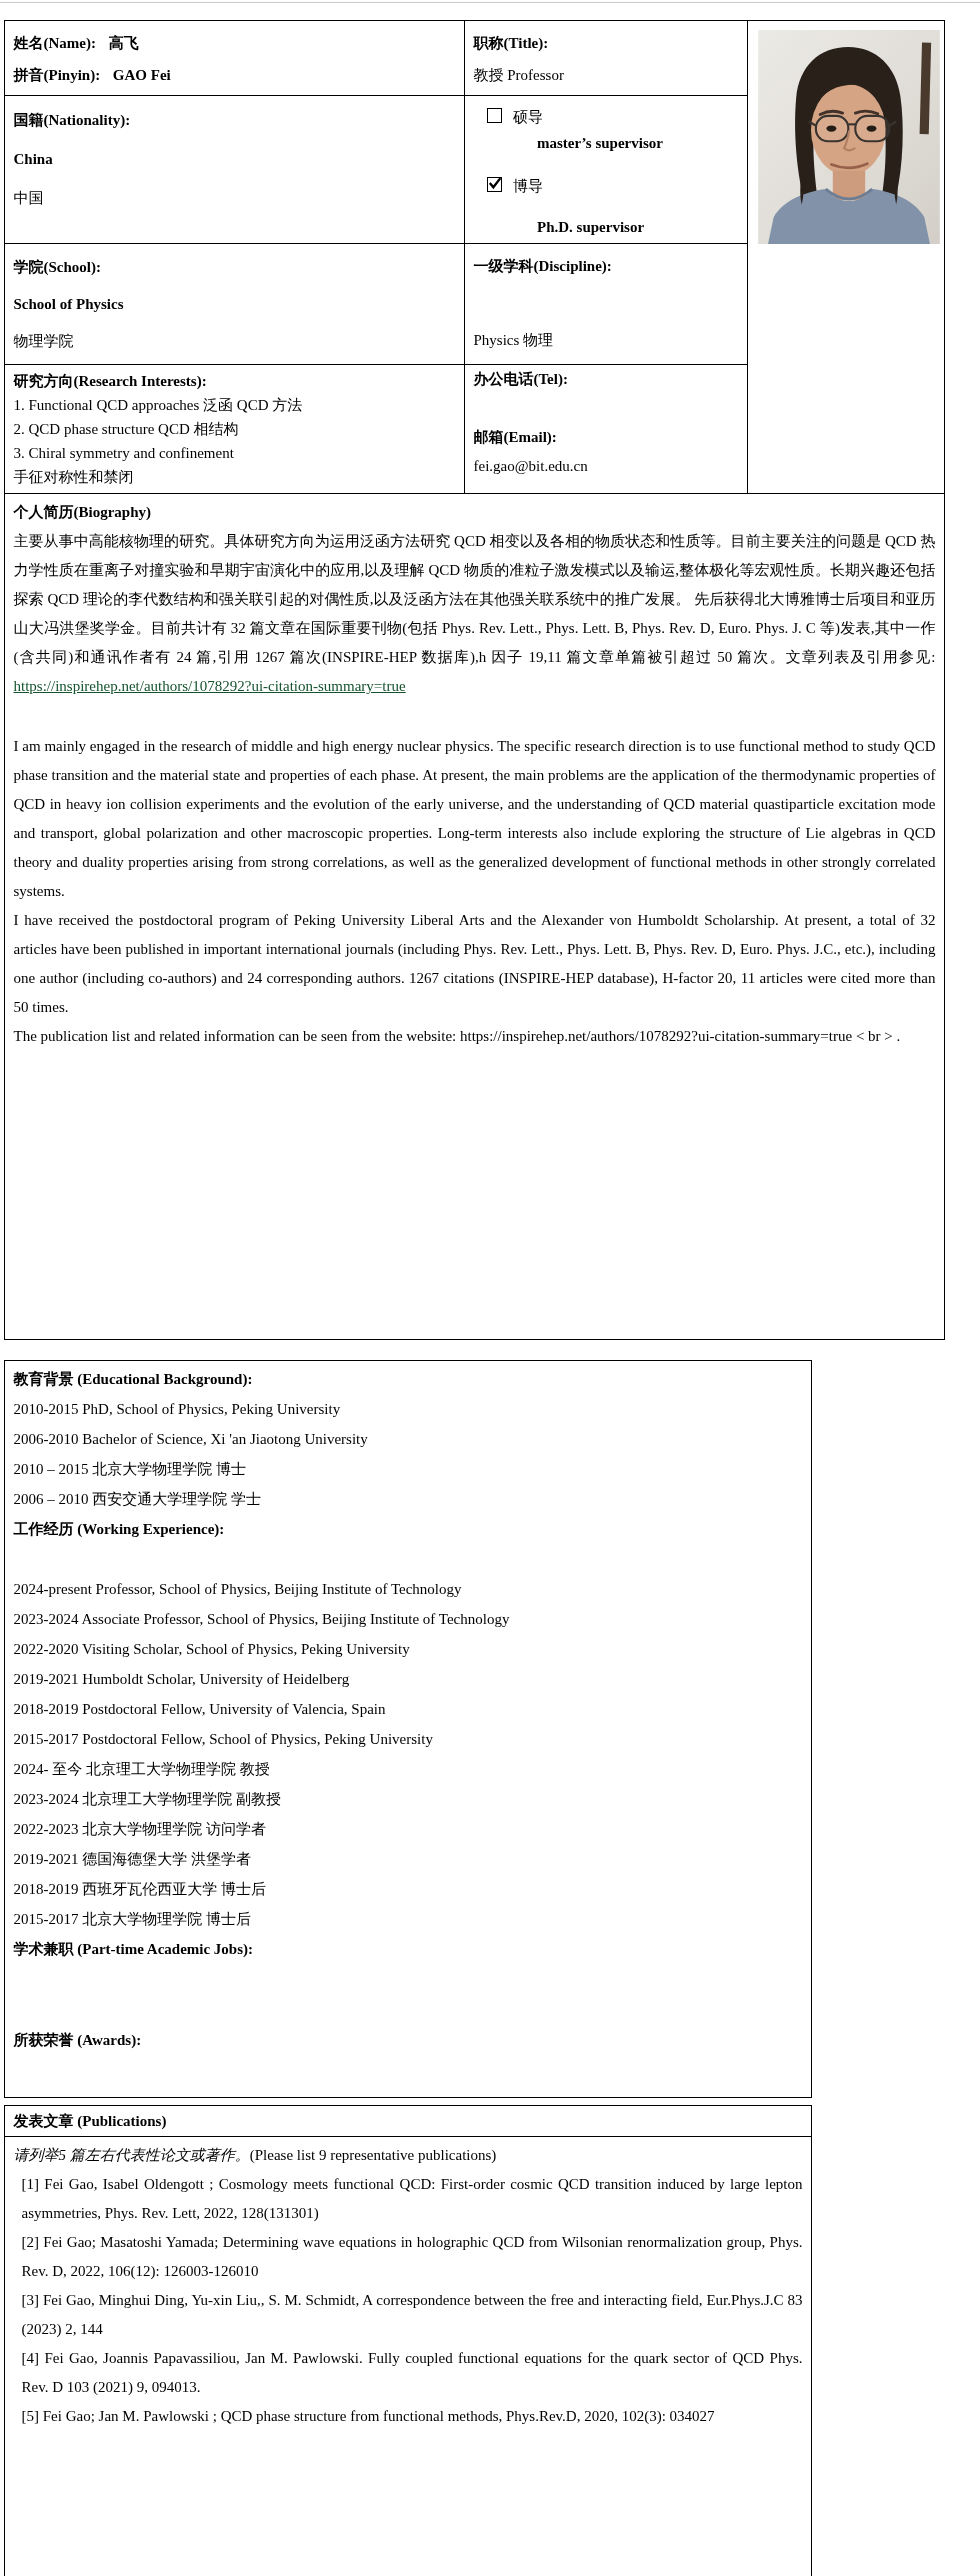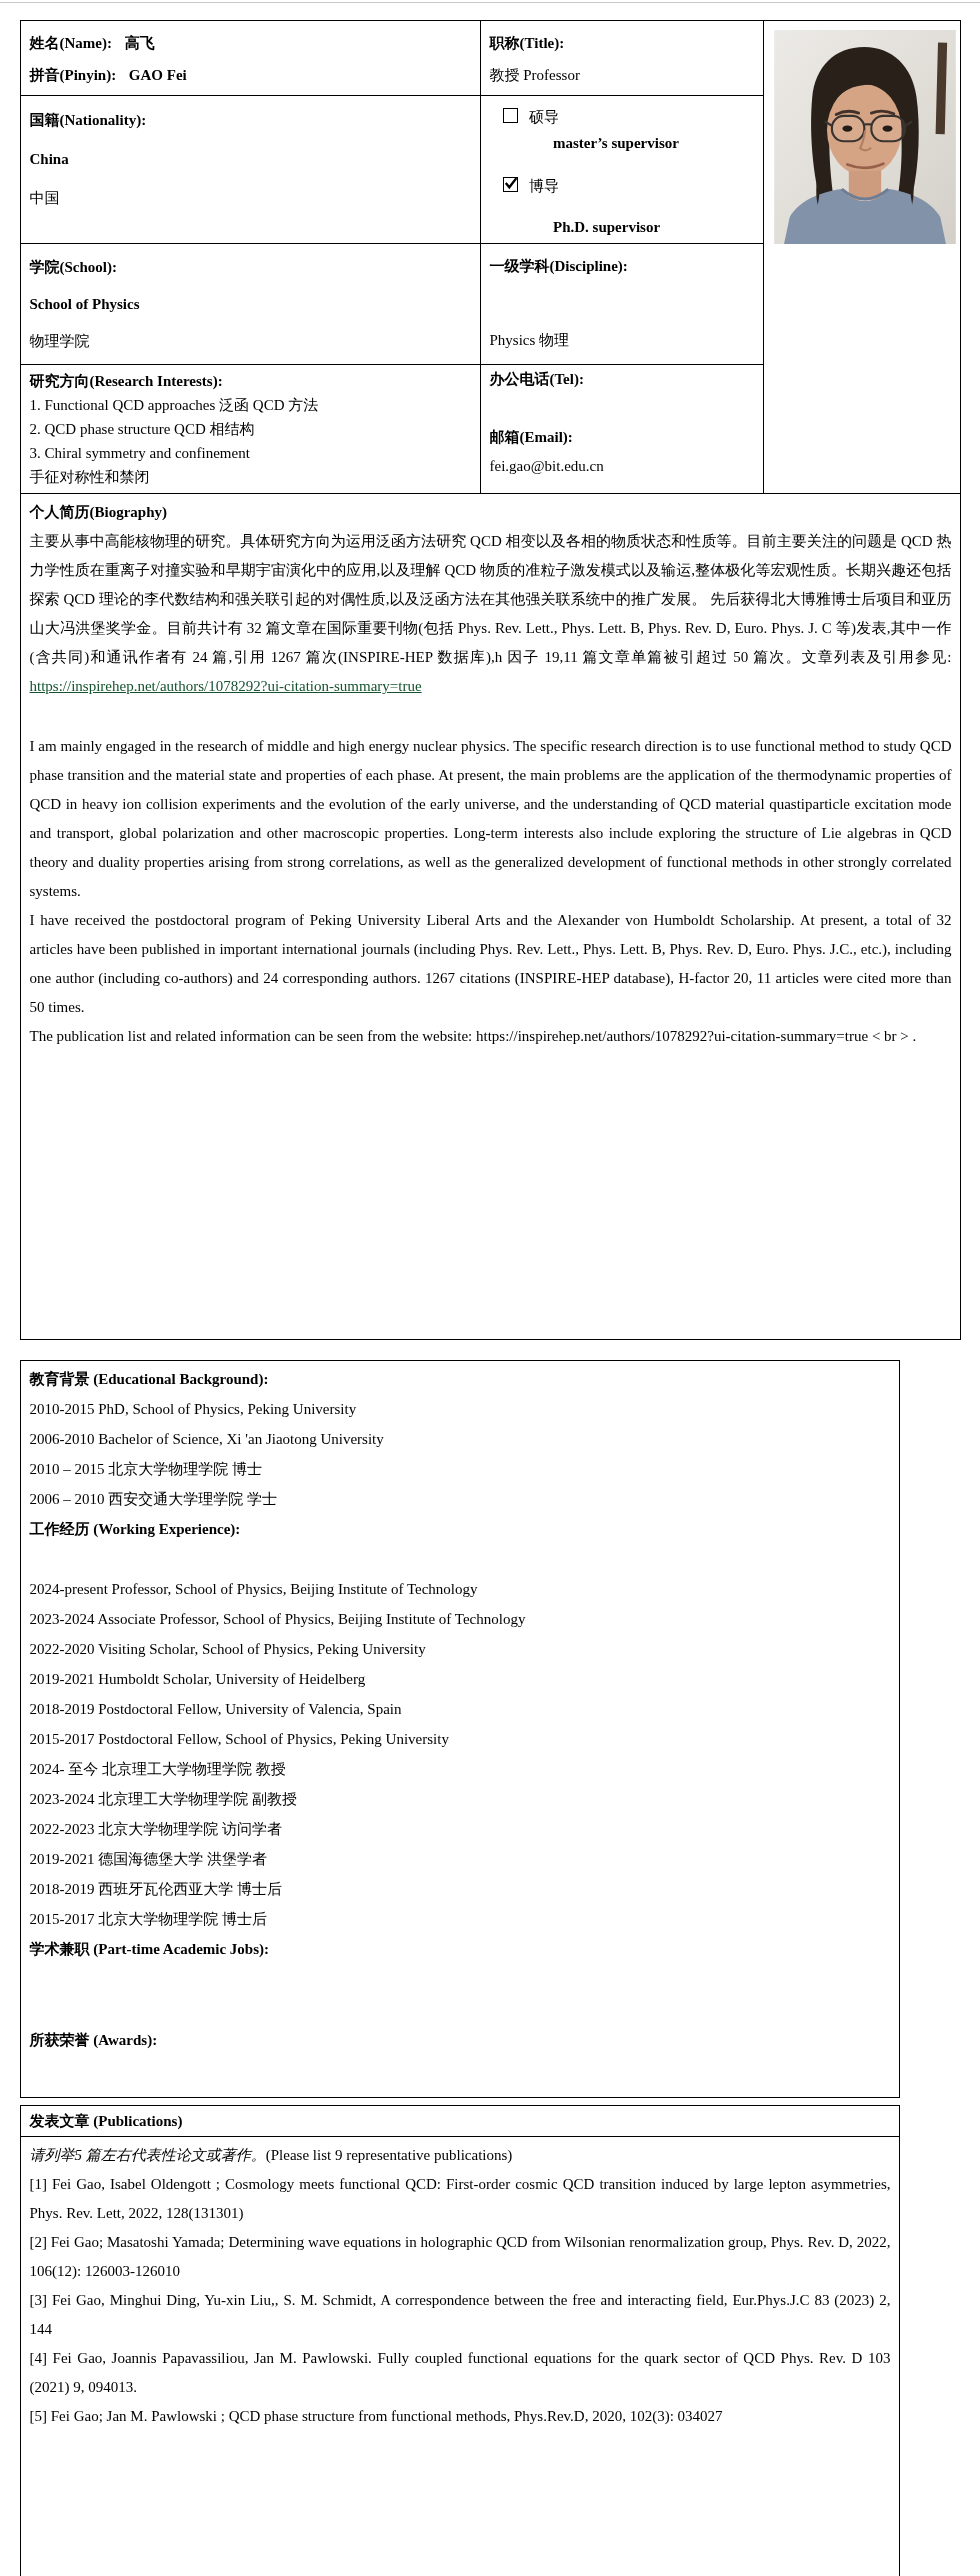--- a/index.html
+++ b/index.html
@@ -2,22 +2,22 @@
 <html style="font-size:11.3px"><head>
 <meta charset="utf-8">
 <style>
   html,body{margin:0;padding:0;}
   body{
     width:980px;height:2576px;position:relative;background:#ffffff;
     font-family:"Liberation Serif","DejaVu Serif",serif;color:#000;
     -webkit-font-smoothing:antialiased;overflow:hidden;
   }
   .top-edge{position:absolute;top:2.1px;left:0;width:980px;height:1.4px;background:#c9c9c9;}
-  .doc{position:absolute;top:20px;left:20px;width:940px;}
-  table{border-collapse:collapse;table-layout:fixed;width:880px;}
+  .doc{position:absolute;top:20px;left:4px;width:940px;}
+  table{border-collapse:collapse;table-layout:fixed;width:808px;}
   td{border:1.4px solid #000;vertical-align:top;padding:4.2px 8.5px;font-size:15px;background:#fff;}
   .b{font-weight:bold;}
   .gap1{height:20px;}
   .gap2{height:7px;}
 
   
   .c-name{line-height:32px;font-weight:bold;padding-top:5.6px;}
   .c-name .val{margin-left:12.7px;}
   .c-title{line-height:32px;padding-top:5.6px;}
   .c-nat{line-height:39px;padding-top:5.6px;}
@@ -46,21 +46,21 @@
 
   
   .c-bg{height:729px;line-height:30px;padding-top:2.8px;}
   .blank43{height:30px;}
   .blank86{height:61px;}
 
   
   .c-pubhead{height:22.5px;line-height:22.5px;font-weight:bold;padding-top:3.5px;padding-bottom:3.5px;}
   .c-pub{height:431px;line-height:29px;}
   .pub-intro .zh{font-style:italic;}
-  .pub-item{text-align:justify;}
+  .pub-item{text-align:justify;margin-left:8px;}
 </style>
 </head>
 <body>
 
 <div class="top-edge"></div>
 
 <div class="doc">
 
   <table>
     <colgroup>

